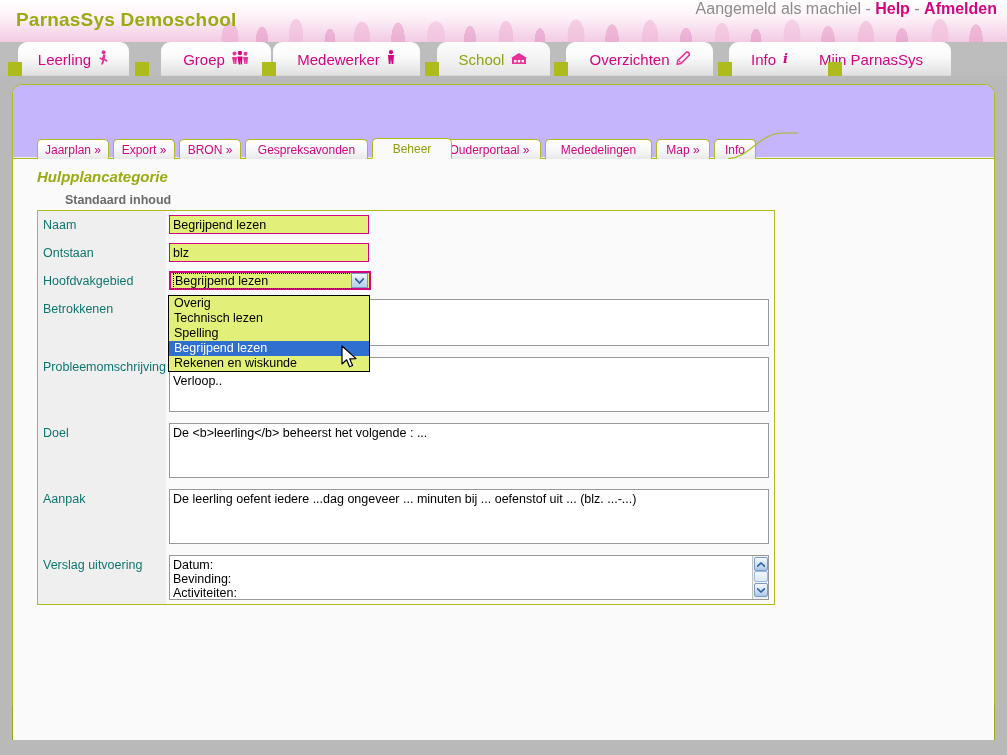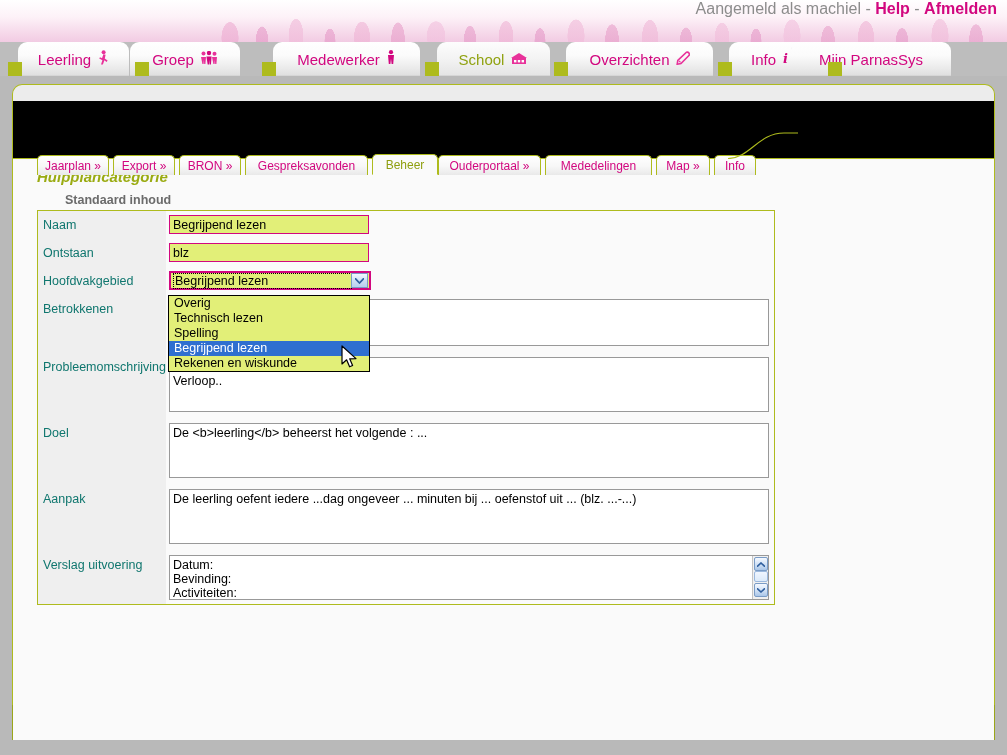--- a/index.html
+++ b/index.html
@@ -93,23 +93,23 @@
   .page {
     position: absolute; left: 12px; top: 84px;
     width: 983px; height: 656px;
     background: #ececec;
     border: 1px solid #aebb1d;
     border-radius: 10px 10px 0 0;
     border-bottom: none;
     overflow: hidden;
   }
   .subtabstrip {
-    position: absolute; left: 0; top: 16px;
+    position: absolute; left: 0; top: 0;
     width: 981px; height: 72px;
-    background: #000000;
+    background: #c4b5fd;
   }
   .subtab {
     position: absolute; top: 54px; height: 20px;
     border: 1px solid #aebb1d;
     border-bottom: none;
     border-radius: 5px 5px 0 0;
     background: linear-gradient(to bottom, #ffffff 0%, #f7f7f7 55%, #e9e9e9 100%);
     color: #d2077f; font-size: 12px;
     display: flex; align-items: center; justify-content: center;
     padding: 0 7px; white-space: nowrap;
@@ -264,20 +264,21 @@
     position: absolute; left: 1px; top: 15px; width: 14px; height: 11px;
     background: linear-gradient(to bottom,#f0f6ff 0%,#dceaf9 100%);
     border: 1px solid #9bb8dd; border-radius: 2px;
   }
 </style>
 </head>
 <body>
 
 <div class="header">
   <div class="header-crowd"></div>
+  <div class="brand">ParnasSys Demoschool</div>
   <div class="login-info">
     <span>Aangemeld als machiel</span><span class="login-sep"> - </span><a href="#">Help</a><span class="login-sep"> - </span><a href="#">Afmelden</a>
   </div>
 </div>
 
 <div class="maintabs">
 
   <div class="tabnub" style="left:8px;"></div>
   <div class="tabnub" style="left:135px;"></div>
   <div class="tabnub" style="left:262px;"></div>
@@ -289,21 +290,21 @@
   <div class="maintab" style="left:18px; width:111px;">
     <span class="lbl">Leerling</span>
     <span class="ticon">
       <svg width="12" height="15" viewBox="0 0 12 15">
           <circle cx="6.6" cy="2.3" r="2" fill="#e8329a"></circle>
           <path d="M6.4 4.3 L5 8.2 L3 7.2 L2.2 8.6 L5.4 10.2 L4 14.4 L5.9 14.6 L7.4 10.3 L9.6 12 L10.6 10.6 L7.8 8.5 L8.6 4.8 Z" fill="#e8329a"></path>
         </svg>
     </span>
   </div>
 
-  <div class="maintab" style="left:130px; width:110px;">
+  <div class="maintab" style="left:161px; width:110px;">
     <span class="lbl">Groep</span>
     <span class="ticon">
       <svg width="18" height="14" viewBox="0 0 18 14">
           <circle cx="3.5" cy="2.6" r="2" fill="#e8329a"></circle>
           <circle cx="9" cy="2" r="2.2" fill="#d2077f"></circle>
           <circle cx="14.5" cy="2.8" r="2" fill="#e8329a"></circle>
           <path d="M1 6 h5 l-.6 7 h-1.2 l-.3-4 -.3 4 h-1.2 Z" fill="#e8329a"></path>
           <path d="M6.4 5.4 h5.2 l-.7 8 h-1.3 l-.3-4.6 -.3 4.6 h-1.3 Z" fill="#d2077f"></path>
           <path d="M12 6 h5 l-.6 7 h-1.2 l-.3-4 -.3 4 h-1.2 Z" fill="#e8329a"></path>
         </svg>
@@ -365,21 +366,21 @@
       </div>
     <div class="subtab" style="left:100px; width:62px;">
         <span>Export »</span>
       </div>
     <div class="subtab" style="left:166px; width:62px;">
         <span>BRON »</span>
       </div>
     <div class="subtab" style="left:232px; width:123px;">
         <span>Gespreksavonden</span>
       </div>
-    <div class="subtab active" style="left:359px; width:66px; top:53px;text-align:center;">
+    <div class="subtab active" style="left:359px; width:80px; top:53px;text-align:center;">
         <span>Beheer</span>
       </div>
     <div class="subtab" style="left:425px; width:103px;">
         <span>Ouderportaal »</span>
       </div>
     <div class="subtab" style="left:532px; width:107px;">
         <span>Mededelingen</span>
       </div>
     <div class="subtab" style="left:643px; width:54px;">
         <span>Map »</span>

